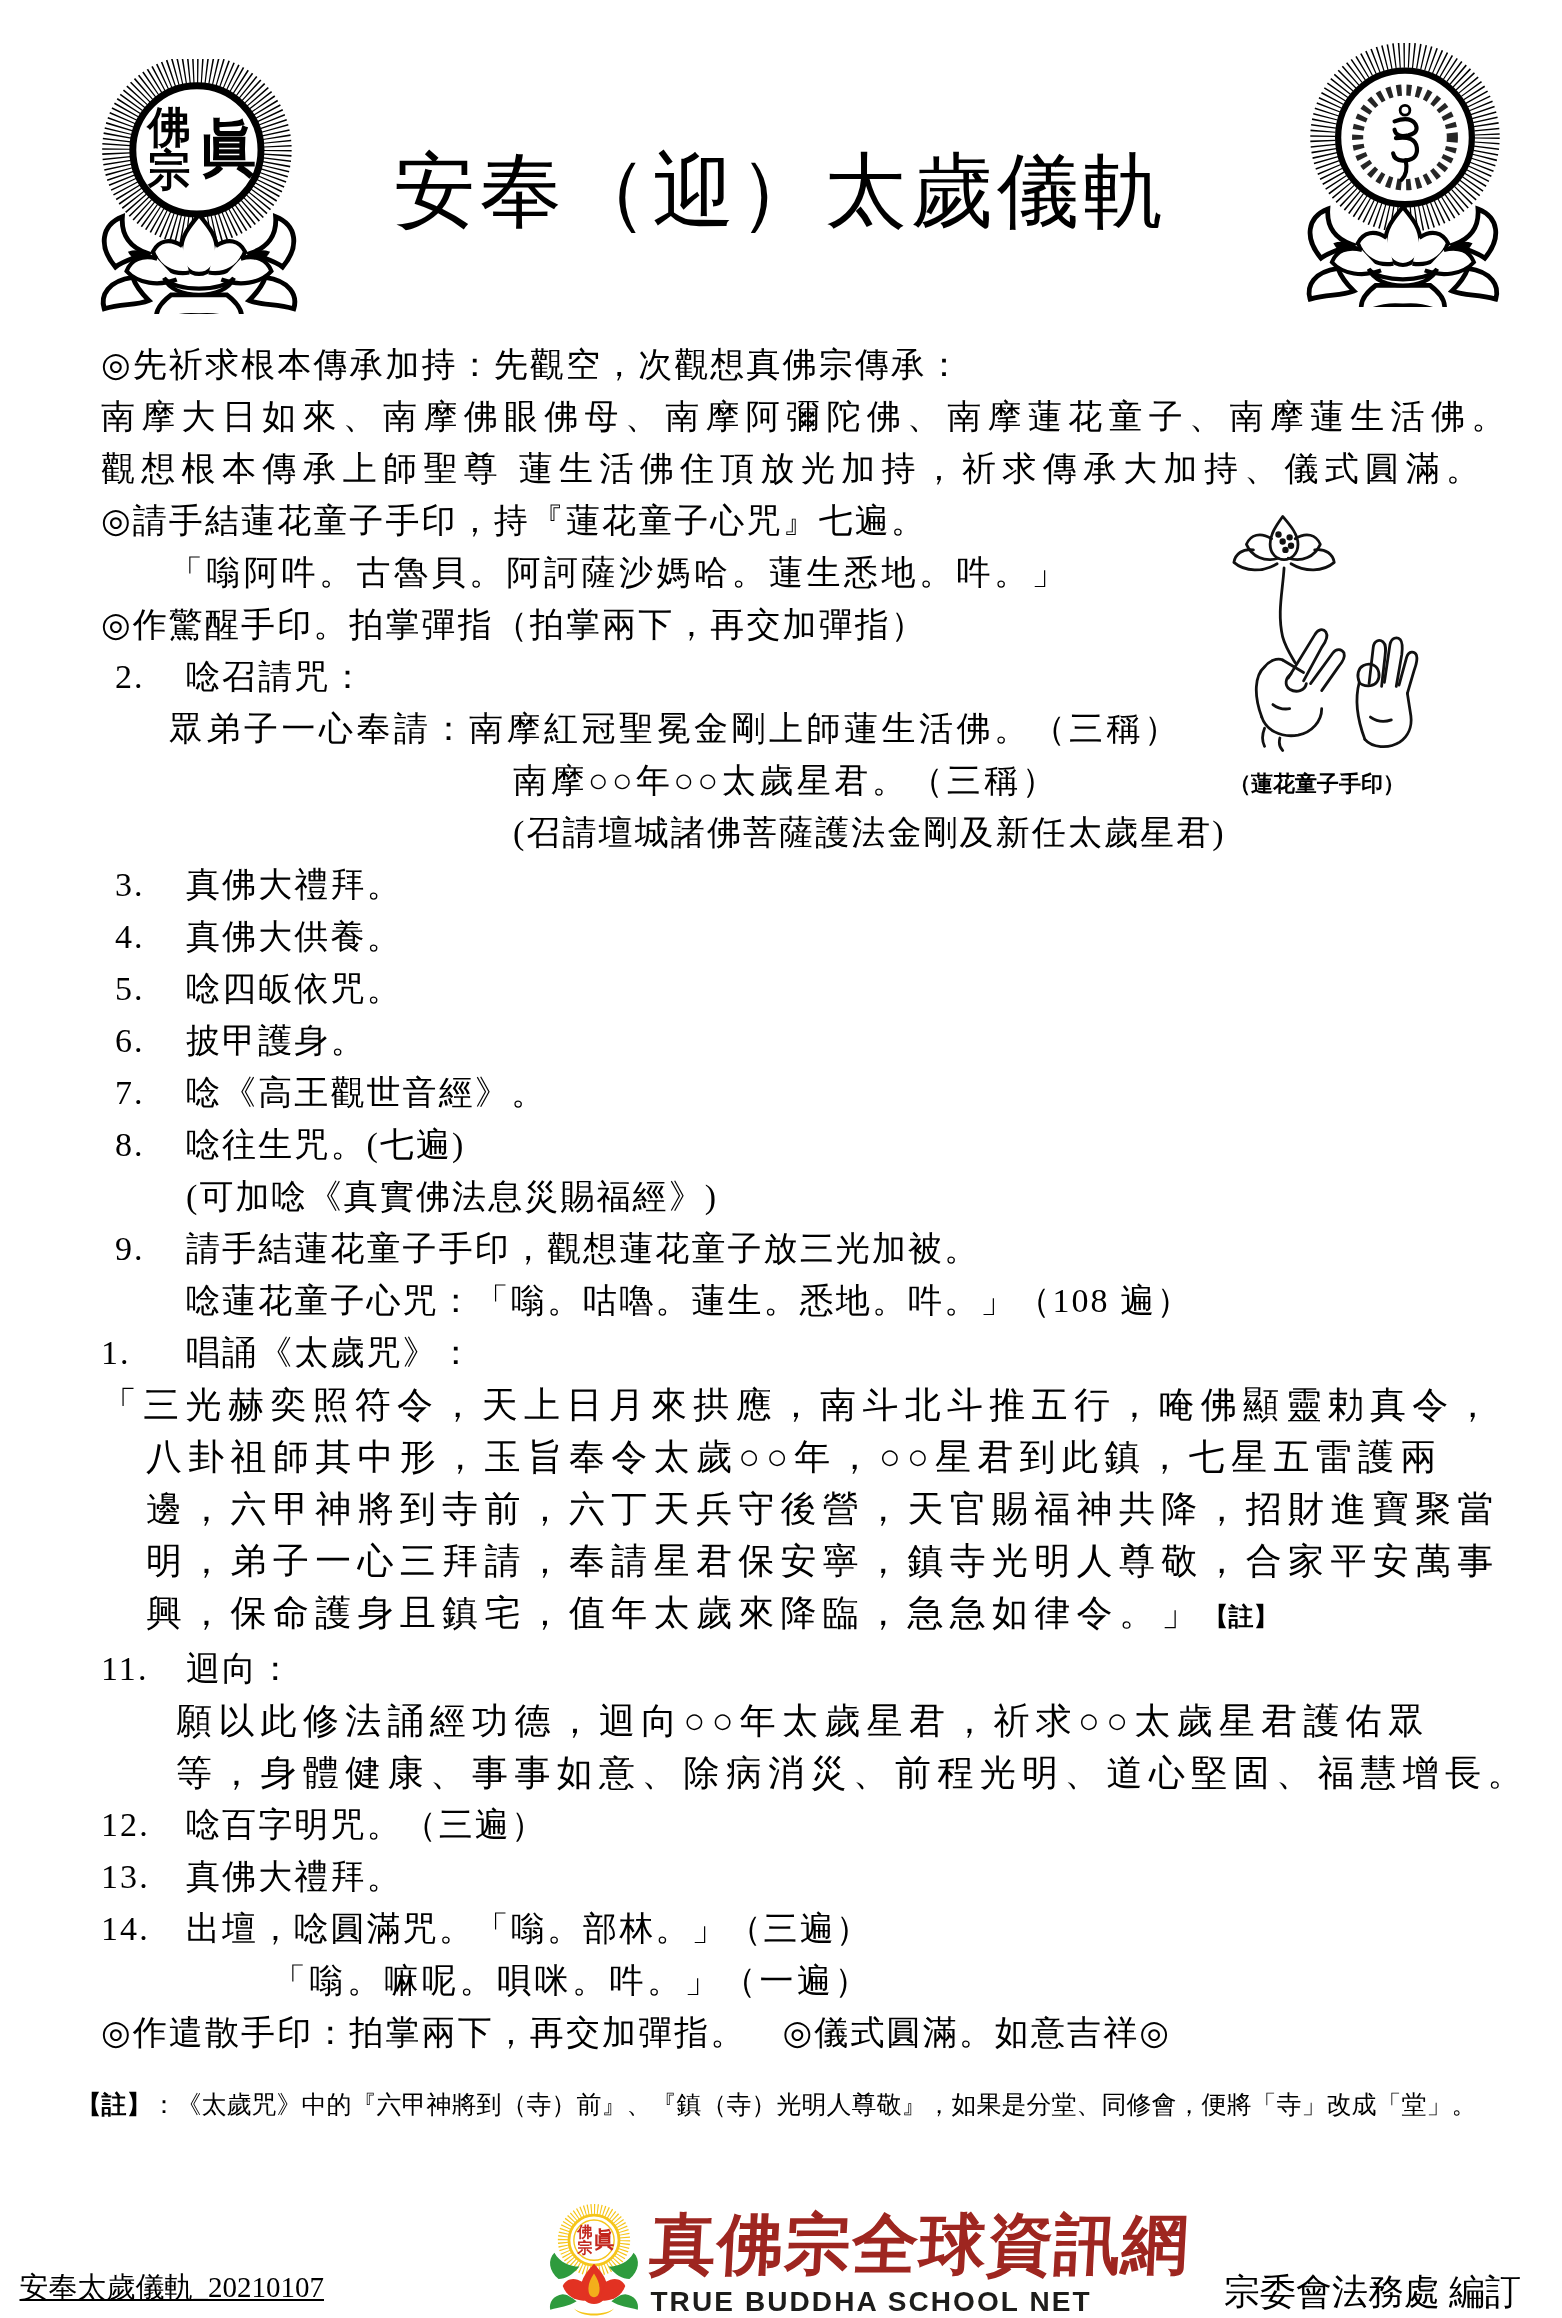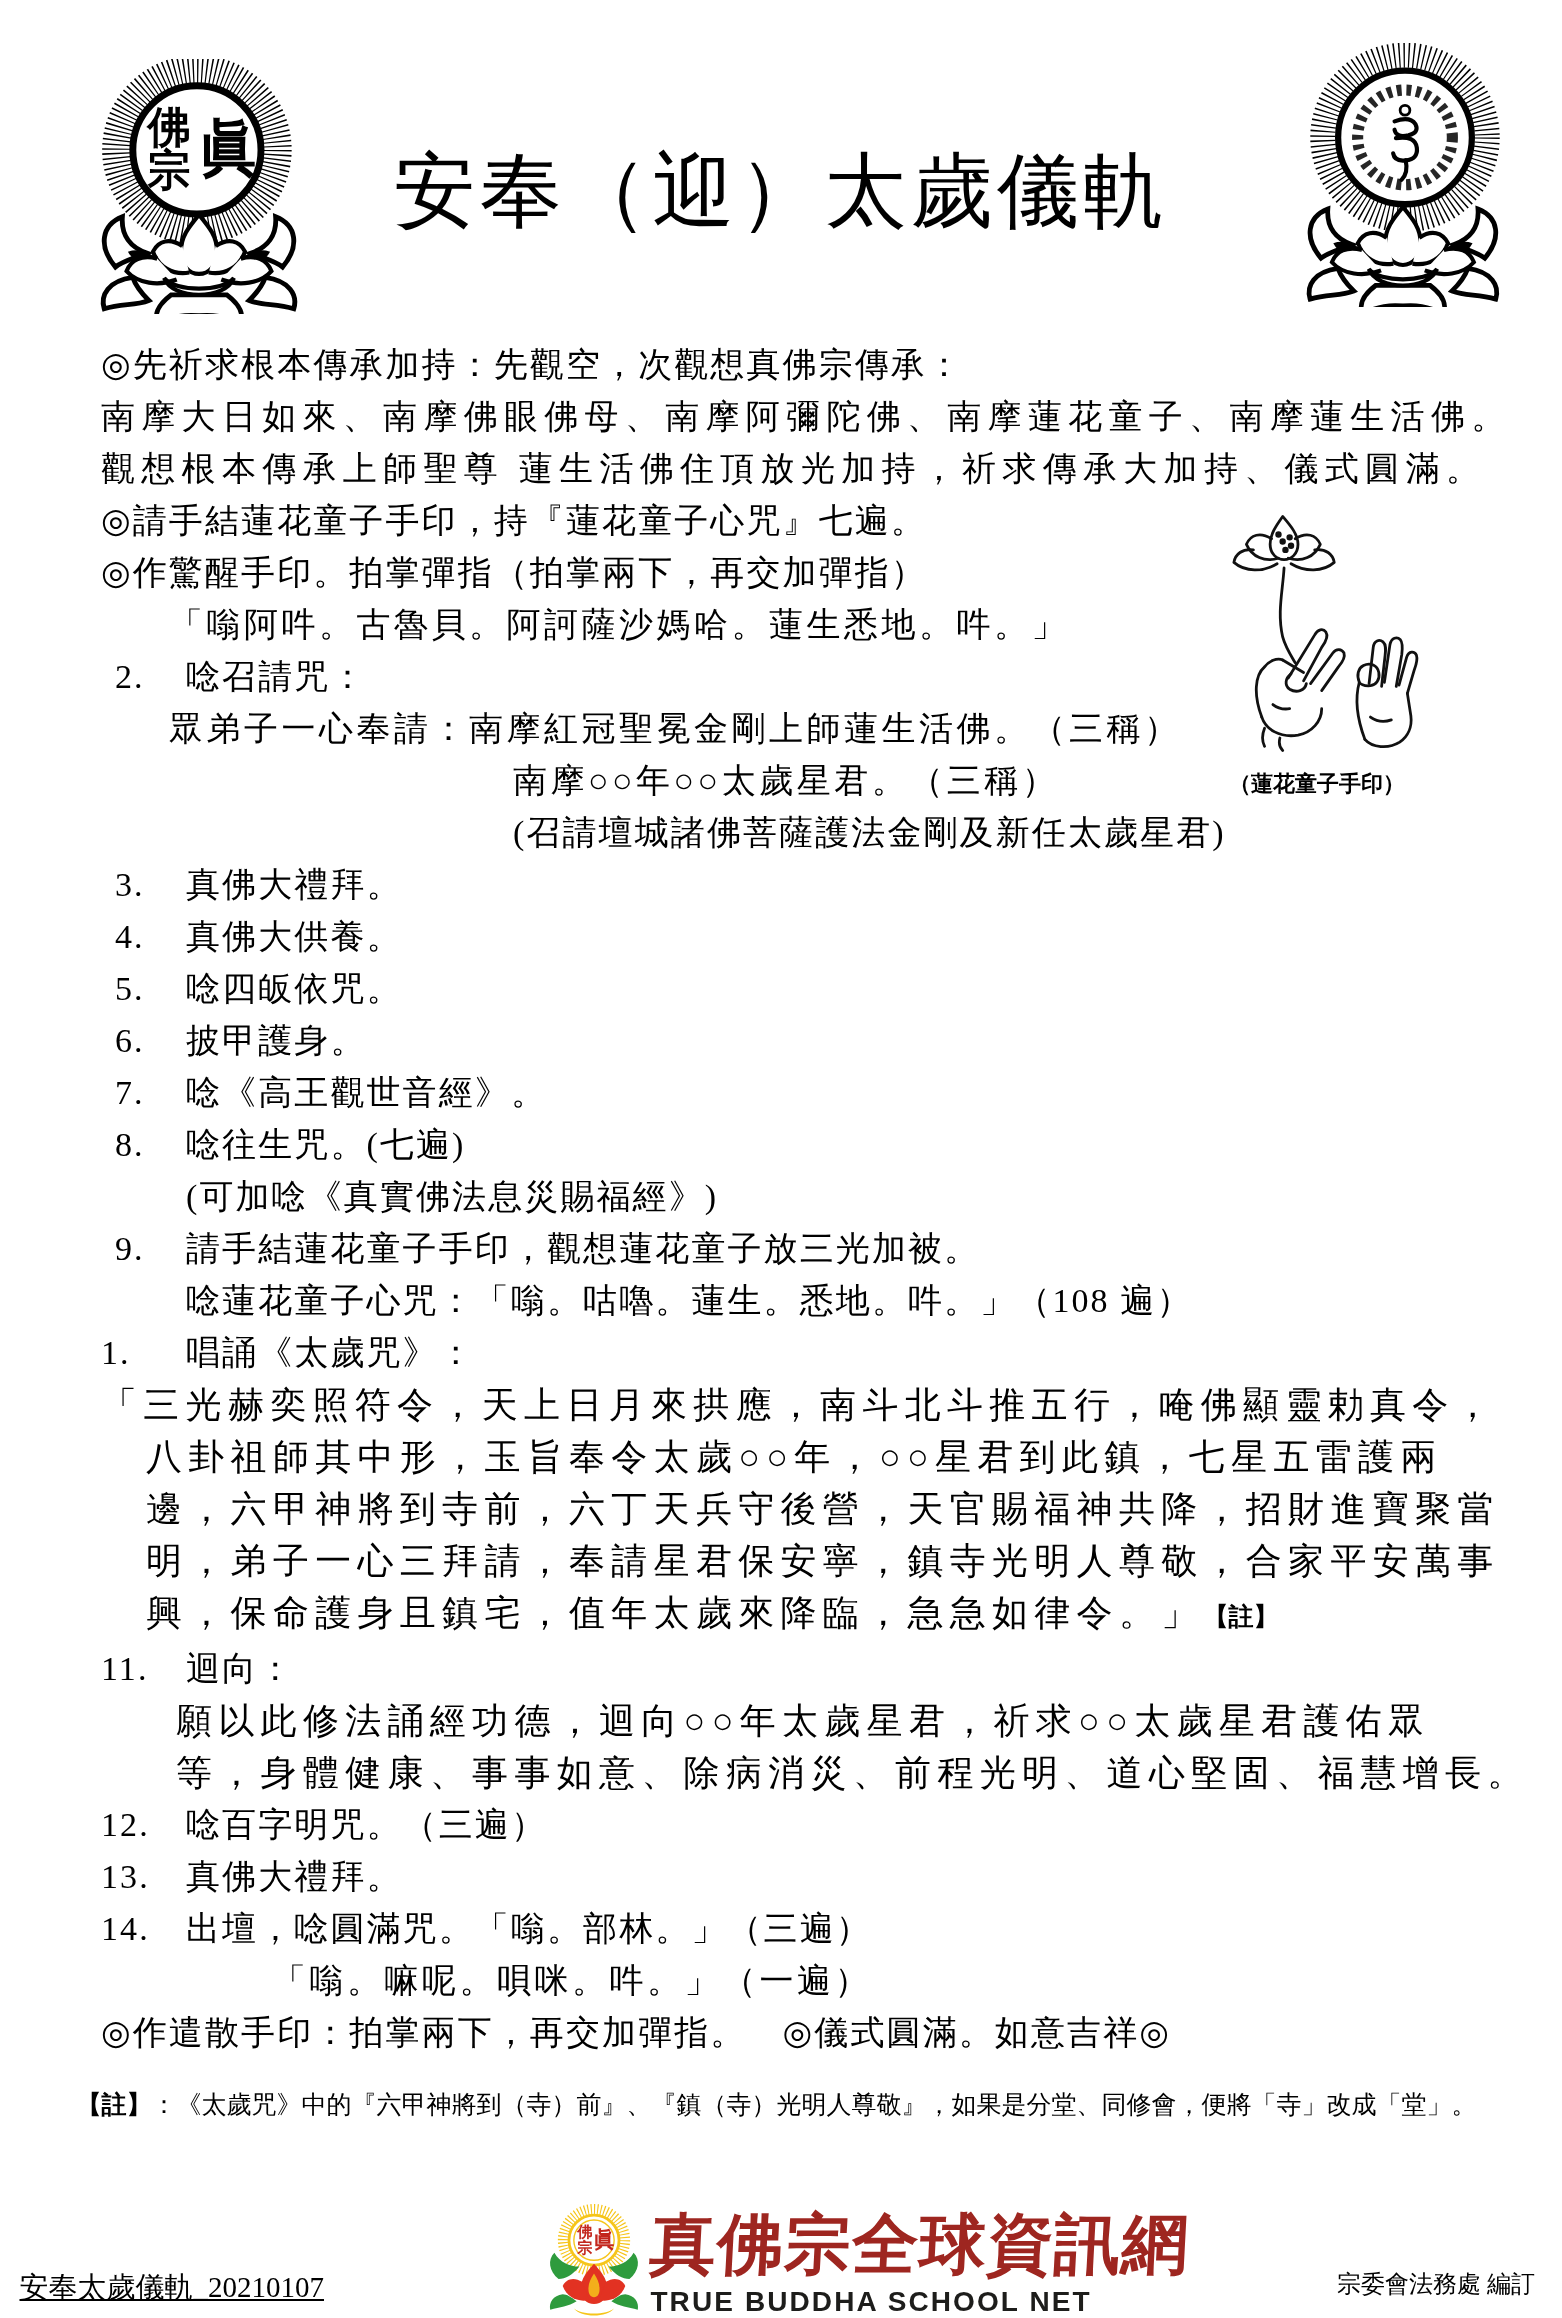--- a/index.html
+++ b/index.html
@@ -34,21 +34,21 @@
   .footnote{
     margin-top:28px;margin-left:-24.4px;font-size:25px;letter-spacing:0;
     line-height:36px;white-space:nowrap;
   }
   .fn-label{font-weight:700;}
   
   .hand-fig{position:absolute;left:1209px;top:508px;width:216px;text-align:center;}
   .hand-caption{font-size:22px;font-weight:700;margin-top:15px;letter-spacing:0;white-space:nowrap;}
   
   .footer-left{position:absolute;left:19.5px;top:2268px;font-size:29px;white-space:nowrap;text-decoration:underline;}
-  .footer-right{position:absolute;right:28px;top:2268px;font-size:24px;white-space:nowrap;}
+  .footer-right{position:absolute;right:42px;top:2268px;font-size:36px;white-space:nowrap;}
   .footer-center{position:absolute;left:546px;top:2204px;display:flex;align-items:flex-start;}
   .site-col{display:flex;flex-direction:column;margin-left:8.4px;}
   .site-cn{
     font-size:66px;line-height:82px;font-weight:700;color:#9E2620;
     letter-spacing:1.4px;white-space:nowrap;transform:skewX(-3deg);
   }
   .site-en{
     font-family:"Liberation Sans","DejaVu Sans",sans-serif;
     font-size:28px;font-weight:700;letter-spacing:2.1px;color:#1d1d1b;
     margin-top:0;white-space:nowrap;
@@ -149,22 +149,22 @@
       </g>
     </svg>
     <div class="hand-caption">（蓮花童子手印）</div>
   </div>
 
   <div class="content">
     <div class="line">◎先祈求根本傳承加持：先觀空，次觀想真佛宗傳承：</div>
     <div class="line full">南摩大日如來、南摩佛眼佛母、南摩阿彌陀佛、南摩蓮花童子、南摩蓮生活佛。</div>
     <div class="line full">觀想根本傳承上師聖尊 蓮生活佛住頂放光加持，祈求傳承大加持、儀式圓滿。</div>
     <div class="line">◎請手結蓮花童子手印，持『蓮花童子心咒』七遍。</div>
+    <div class="line chant ind1">「嗡阿吽。古魯貝。阿訶薩沙媽哈。蓮生悉地。吽。」</div>
     <div class="line">◎作驚醒手印。拍掌彈指（拍掌兩下，再交加彈指）</div>
-    <div class="line chant ind1">「嗡阿吽。古魯貝。阿訶薩沙媽哈。蓮生悉地。吽。」</div>
 
     <div class="line"><span class="num pad1">2.</span><span>唸召請咒：</span></div>
 
     <div class="line chant ind1">眾弟子一心奉請：南摩紅冠聖冕金剛上師蓮生活佛。（三稱）</div>
     <div class="line chant ind3">南摩○○年○○太歲星君。（三稱）</div>
     <div class="line ind3">(召請壇城諸佛菩薩護法金剛及新任太歲星君)</div>
 
     <div class="line"><span class="num pad1">3.</span><span>真佛大禮拜。</span></div>
     <div class="line"><span class="num pad1">4.</span><span>真佛大供養。</span></div>
     <div class="line"><span class="num pad1">5.</span><span>唸四皈依咒。</span></div>

